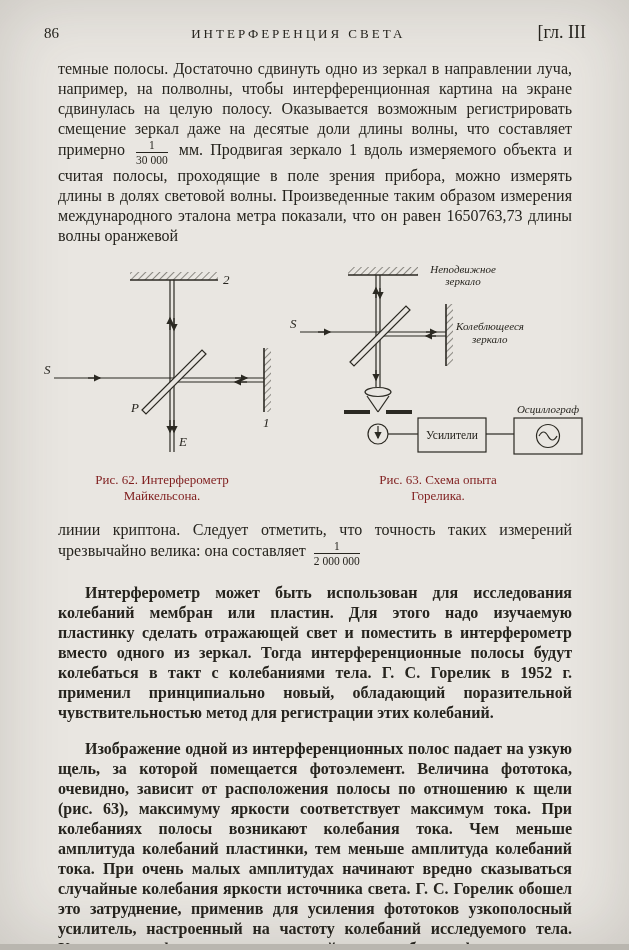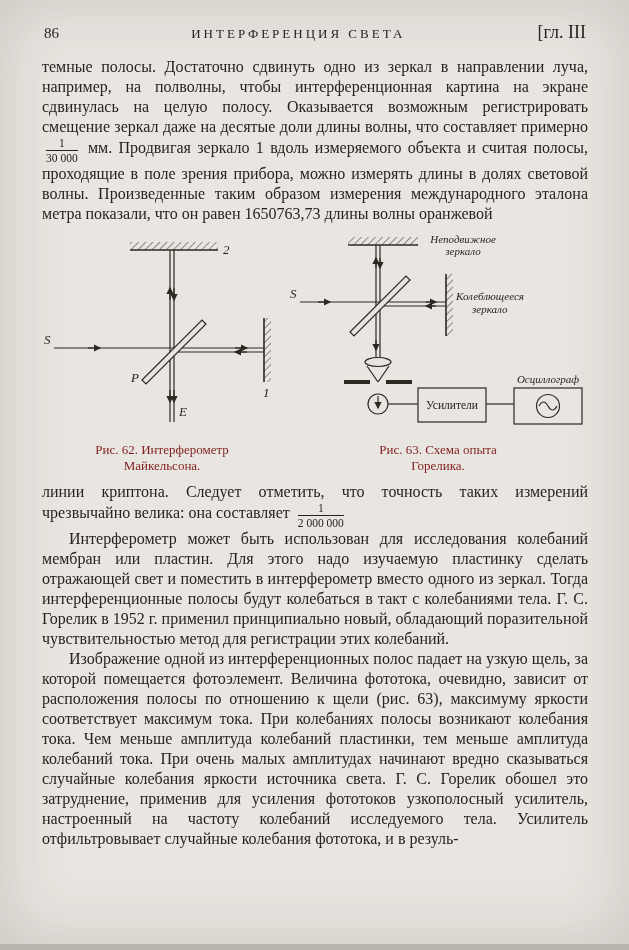--- a/index.html
+++ b/index.html
@@ -18,27 +18,27 @@
     color: #26241e;
   }
   .header {
     display: flex; justify-content: space-between; align-items: baseline;
     margin: 0 2px 14px 2px;
   }
   .pnum { font-size: 15px; }
   .rtitle { font-size: 13px; letter-spacing: 3px; font-family: Liberation Serif, serif; }
   .chref { font-size: 18px; }
   .body-p {
-    margin: 0;
+    margin: 16px;
     font-size: 16px;
     line-height: 20px;
     text-align: justify;
     hyphens: auto;
   }
-  .indent { text-indent: 27px; }
+  .indent { text-indent: 27px; font-weight: bold; }
   .frac {
     display: inline-block;
     vertical-align: -9px;
     text-align: center;
     font-size: 11.5px;
     line-height: 12px;
     margin: 0 4px;
   }
   .frac .num { display: block; padding: 0 3px 1px; border-bottom: 1px solid #26241e; }
   .frac .den { display: block; padding-top: 1px; white-space: nowrap; }

